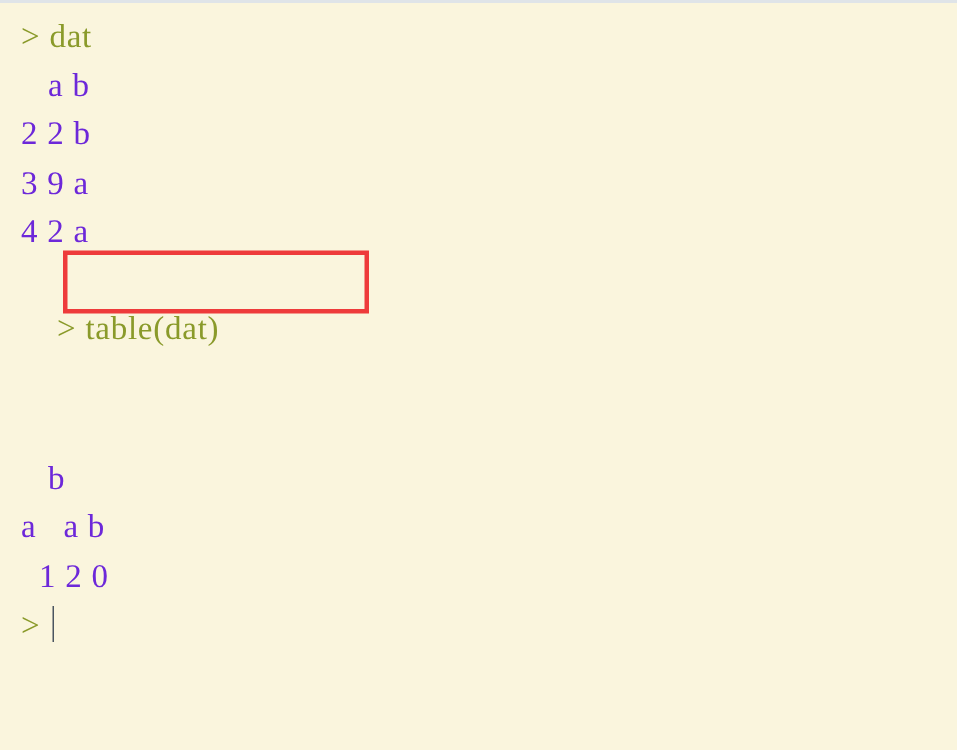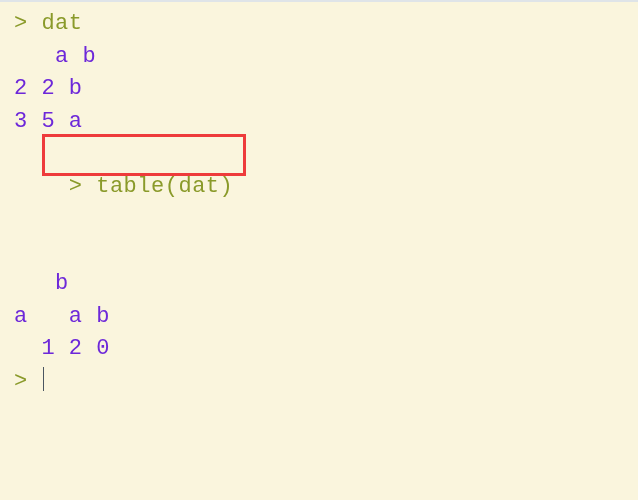--- a/index.html
+++ b/index.html
@@ -26,20 +26,21 @@
   }
   .cmd {
     color: #8a9a2a;
   }
   .out {
     color: #6d28d9;
   }
   .line {
     white-space: pre;
     letter-spacing: 0.5px;
+    font-family: Liberation Serif, serif;
   }
   .hl {
     position: relative;
     display: inline-block;
   }
   .hlbox {
     position: absolute;
     border: 3px solid #ee3b3b;
     left: 28px;
     top: -4px;
@@ -58,21 +59,22 @@
 </style>
 </head>
 <body>
 
 <div>
 
   <div class="line"><span class="prompt">&gt;</span><span class="cmd"> <span>dat</span></span></div>
 
   <div class="line out">   a b</div>
   <div class="line out">2 2 b</div>
-  <div class="line out">3 5 a</div>
+  <div class="line out">3 9 a</div>
+  <div class="line out">4 2 a</div>
 
   <div class="line hl">
     <span class="prompt">&gt;</span><span class="cmd"> <span>table(dat)</span></span>
     <span class="hlbox"></span>
   </div>
 
   <div class="line out">   b</div>
   <div class="line out">a   a b</div>
   <div class="line out">  1 2 0</div>
 

